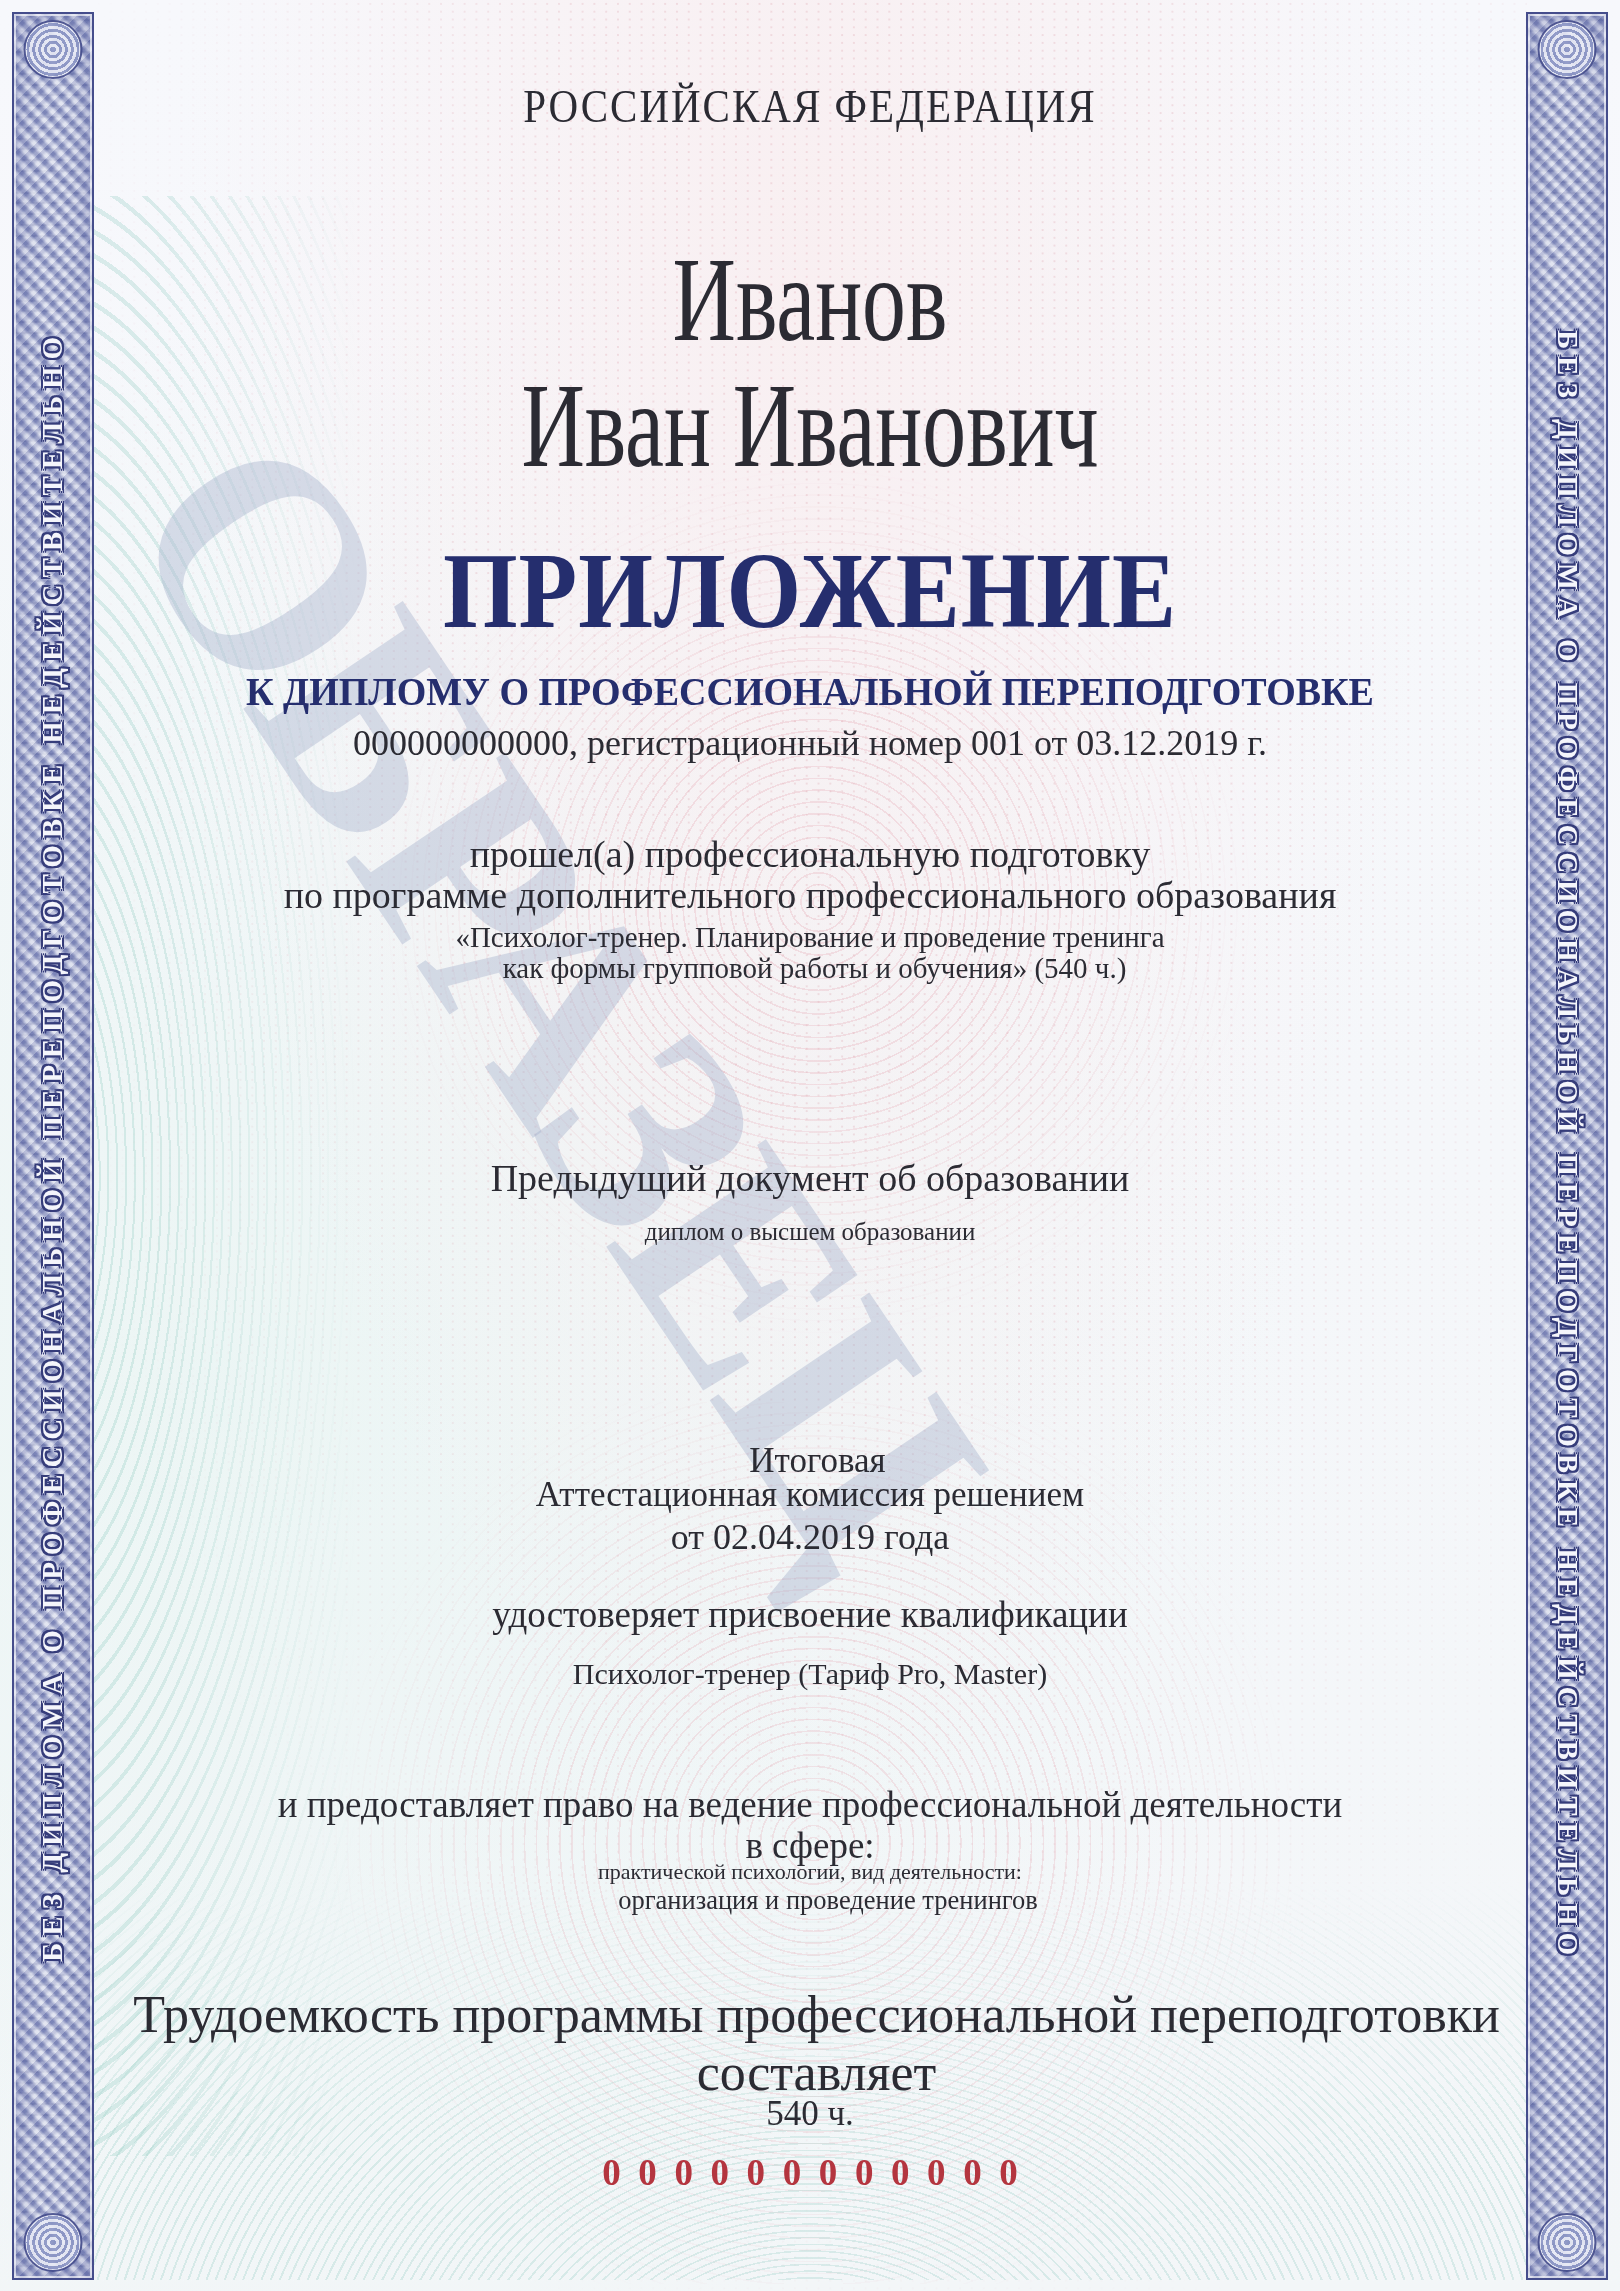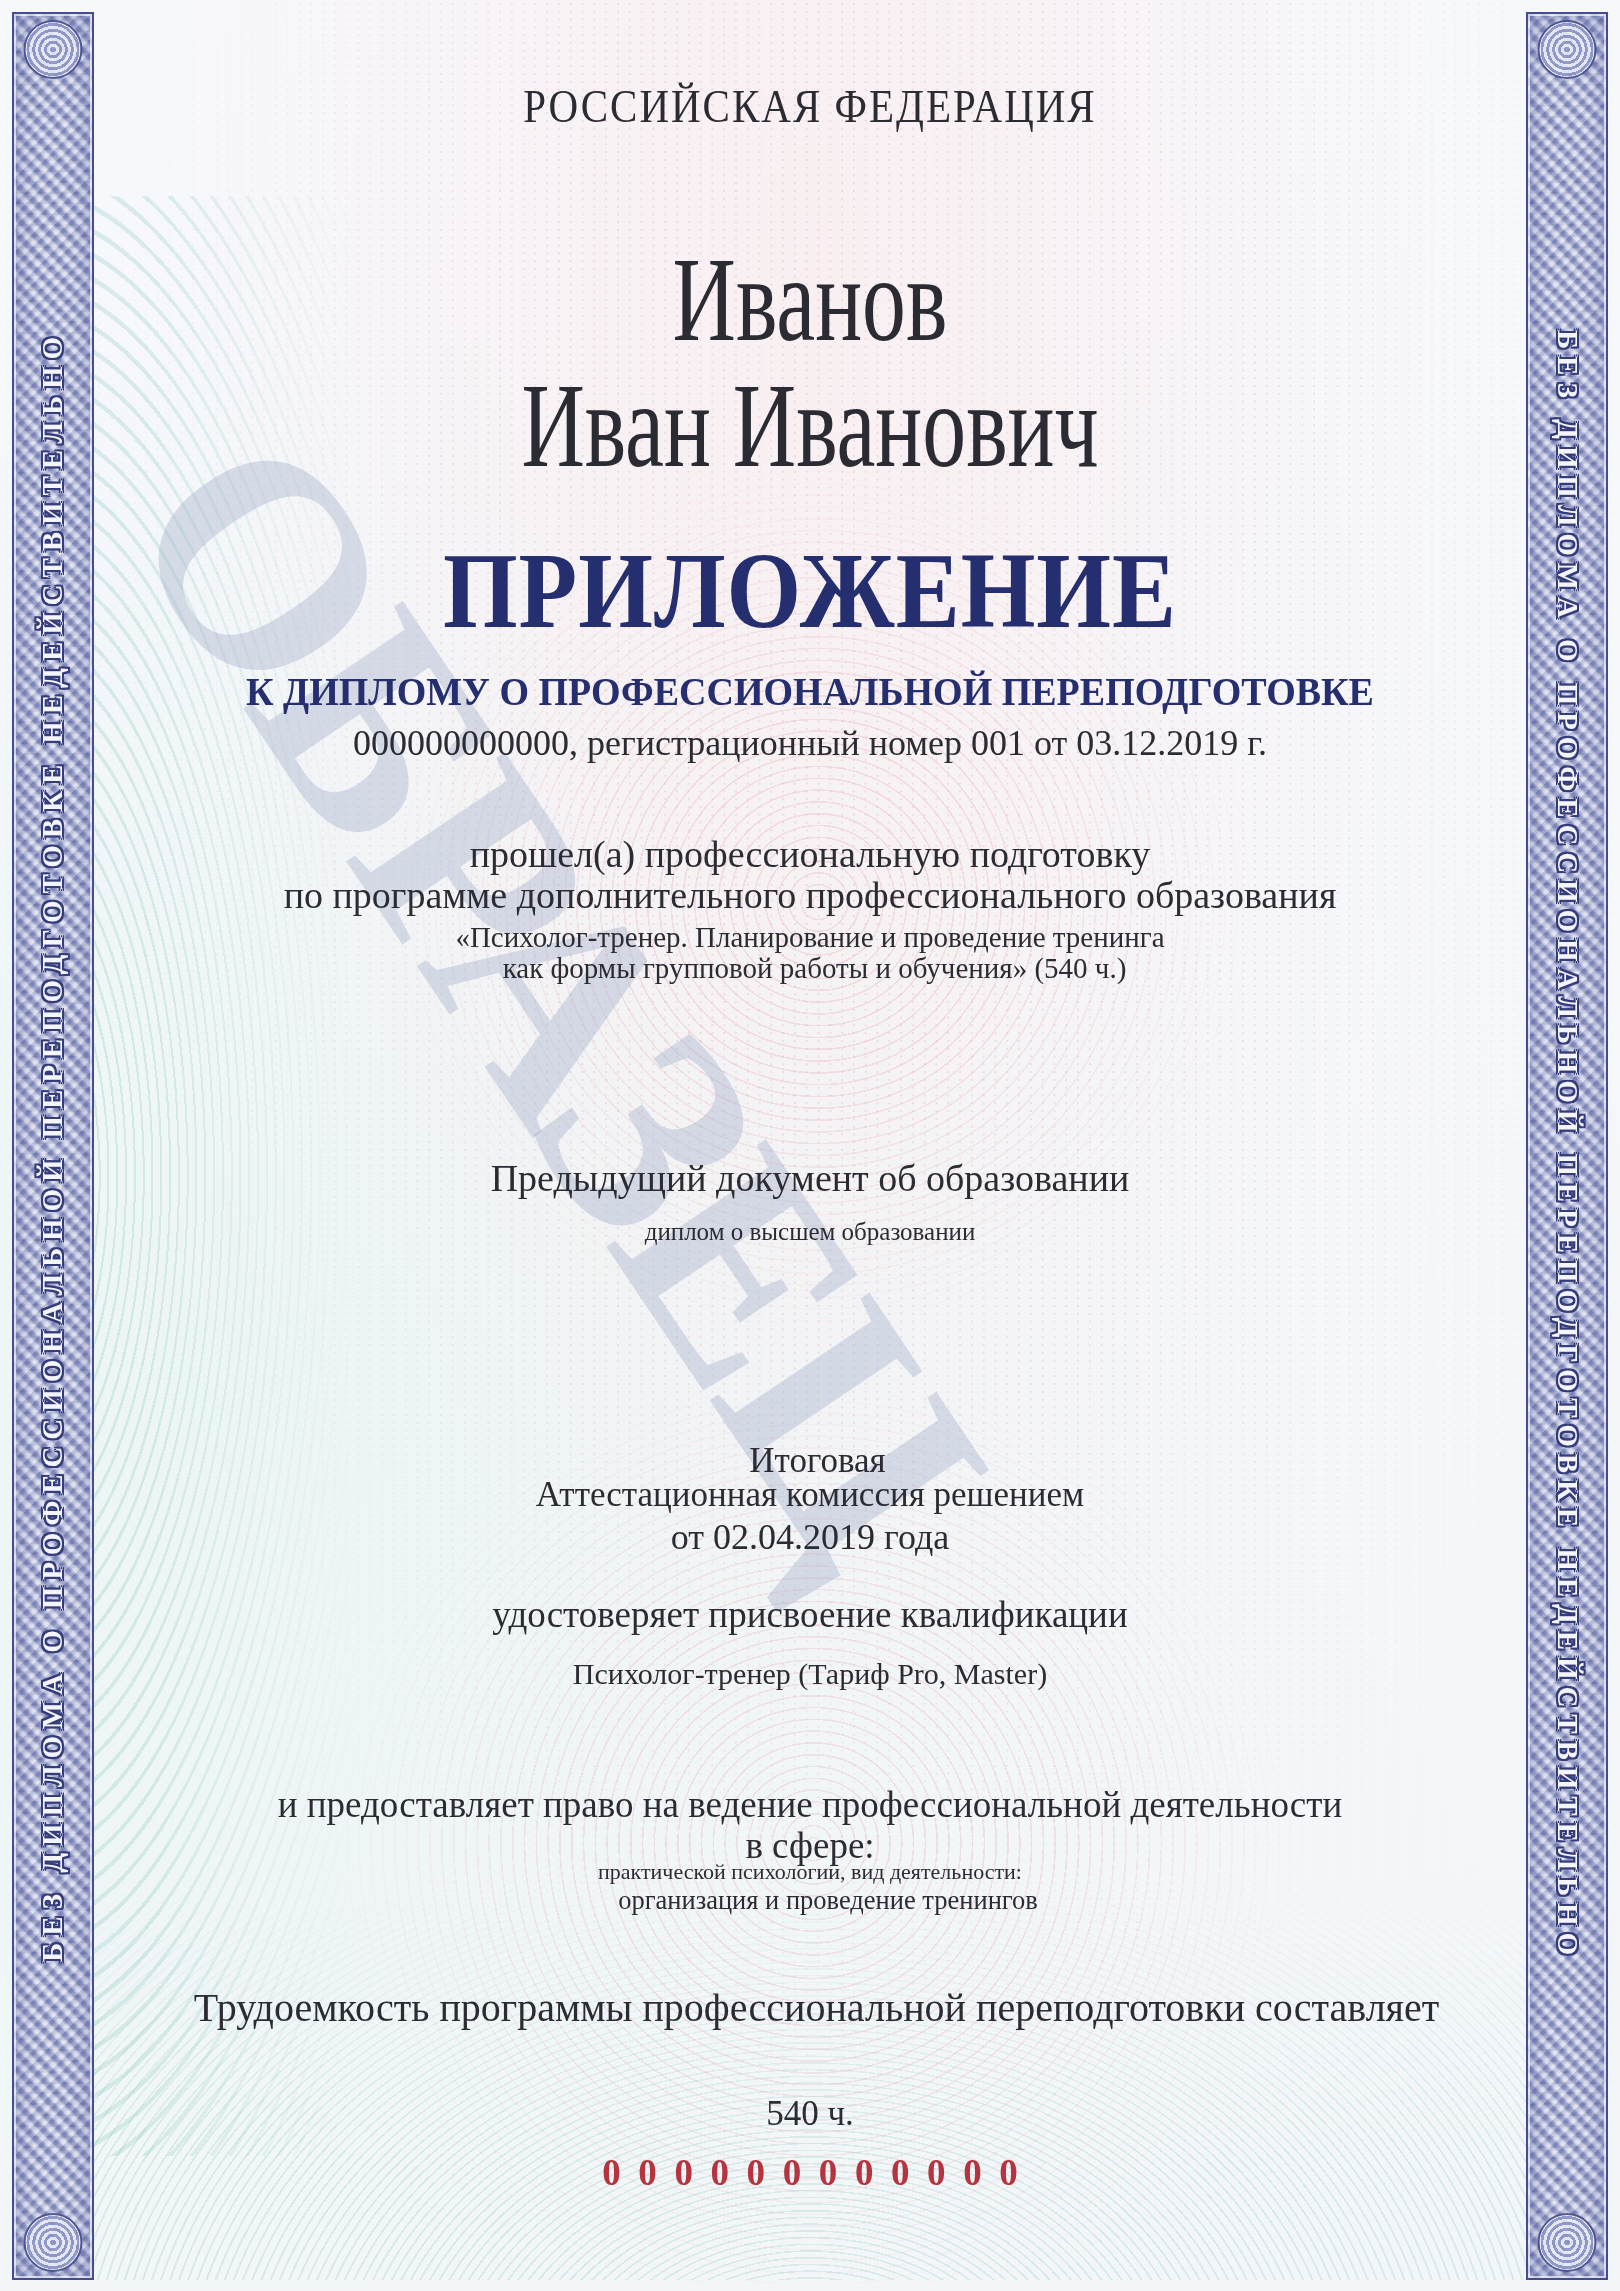--- a/index.html
+++ b/index.html
@@ -119,21 +119,21 @@
   .prev-value   {top:1218px;font-size:25px;}
   .comm-1       {top:1441px;font-size:35px;padding-left:15px;}
   .comm-2       {top:1475px;font-size:35px;}
   .comm-3       {top:1517px;font-size:36px;}
   .qual-intro   {top:1594px;font-size:37px;}
   .qual-value   {top:1657px;font-size:30px;}
   .rights-1     {top:1784px;font-size:37px;}
   .rights-2     {top:1825px;font-size:37px;}
   .sphere-1     {top:1860px;font-size:22px;}
   .sphere-2     {top:1886px;font-size:26.5px;padding-left:36px;}
-  .workload     {top:1986px;font-size:40px;padding-left:13px;}
+  .workload     {top:1986px;font-size:52px;padding-left:13px;}
   .hours        {top:2094px;font-size:35px;}
   .serial-red   {top:2152px;font-size:37px;font-weight:bold;color:#b4353f;
                  letter-spacing:17.6px;text-indent:17.6px;}
 </style>
 </head>
 <body>
 
 <div class="page">
 
   <div class="bg-dots"></div>

